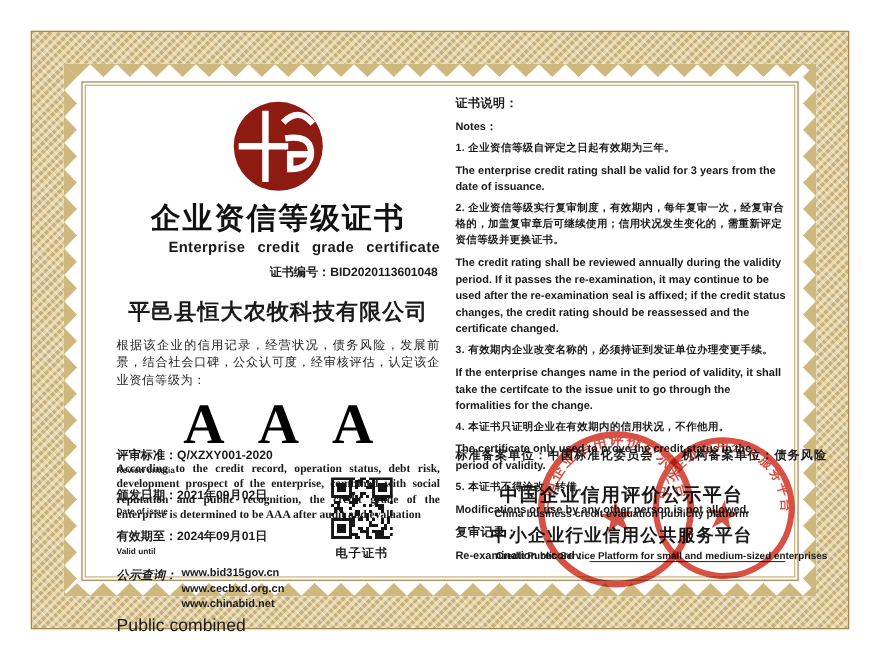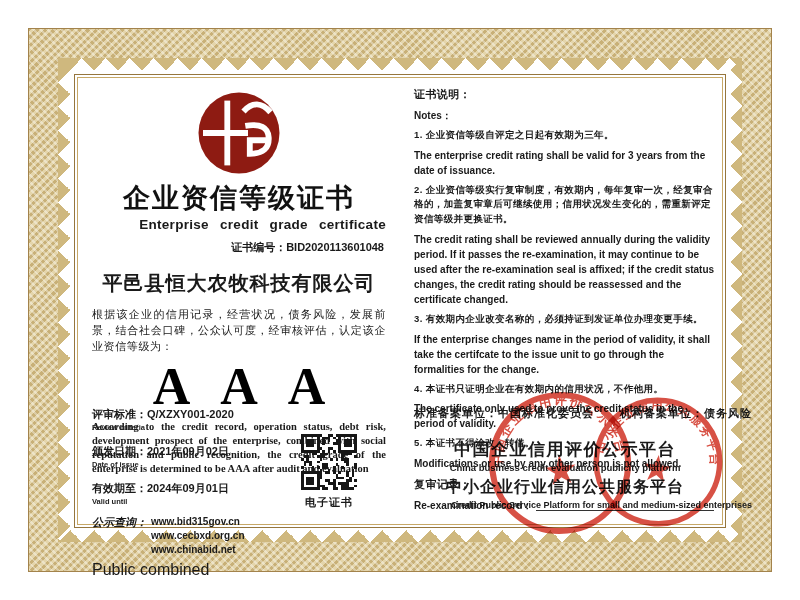--- a/index.html
+++ b/index.html
@@ -20,21 +20,21 @@
     background:conic-gradient(from 135deg at 50% 0, #cfb87e 0 90deg, #0000 0) 0 0/24px 12px repeat-x;}
   .tri.l{top:58px;bottom:58px;left:58px;width:12px;
     background:conic-gradient(from 225deg at 100% 50%, #cfb87e 0 90deg, #0000 0) 0 0/12px 24px repeat-y;}
   .tri.r{top:58px;bottom:58px;right:58px;width:12px;
     background:conic-gradient(from 45deg at 0 50%, #cfb87e 0 90deg, #0000 0) 0 0/12px 24px repeat-y;}
   .inner-frame{position:absolute;left:74px;right:74px;top:74px;bottom:72px;border:1px solid #96763d;}
   .inner-frame::after{content:'';position:absolute;inset:2px;border:1px solid #c7a867;}
 
   
   .content{position:absolute;left:84px;right:84px;top:82px;bottom:76px;}
-  .col-left{position:absolute;left:8px;width:294px;top:0;height:100%;}
+  .col-left{position:absolute;left:22px;width:294px;top:0;height:100%;}
   .col-right{position:absolute;left:330px;width:302px;top:4px;height:100%;}
 
   .logo{width:90px;height:90px;margin:6px auto 2px;display:block;}
   .title-cn{font-size:27px;font-weight:bold;letter-spacing:2px;text-align:center;color:#111;}
   .title-en{font-size:13.5px;font-weight:bold;word-spacing:7px;letter-spacing:.3px;text-align:right;margin-top:1px;}
   .certno{font-size:11px;font-weight:bold;text-align:right;margin-top:8px;padding-right:2px;}
   .company{font-size:20px;font-weight:bold;text-align:center;margin-top:15px;letter-spacing:1px;white-space:nowrap;}
   .statement-cn{font-size:11px;font-weight:normal;line-height:1.45;text-align:justify;margin-top:10px;letter-spacing:.6px;}
   .grade{font-family:"Liberation Serif",serif;font-weight:bold;font-size:52px;color:#000000;text-align:center;letter-spacing:30px;padding-left:30px;margin-top:2px;}
   .statement-en{font-family:"Liberation Serif",serif;font-size:10.5px;font-weight:600;line-height:1.35;margin-top:4px;text-align:justify;}

